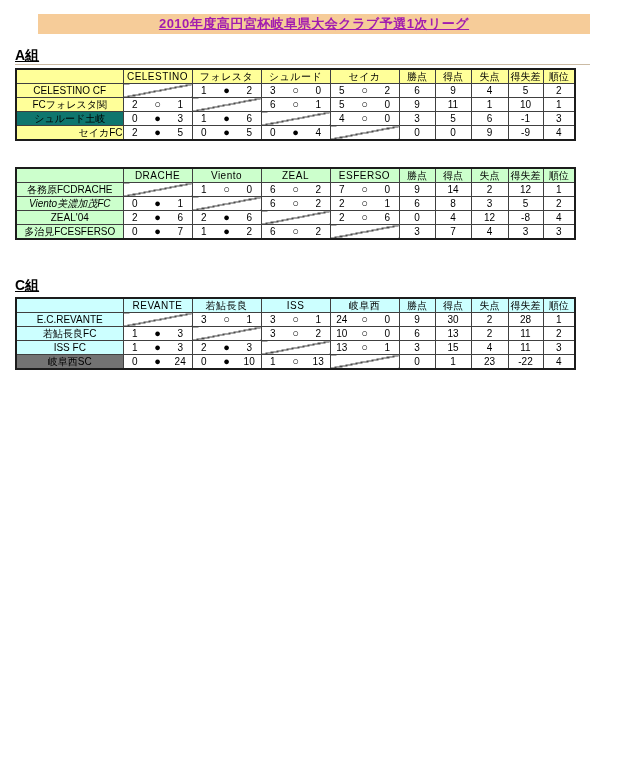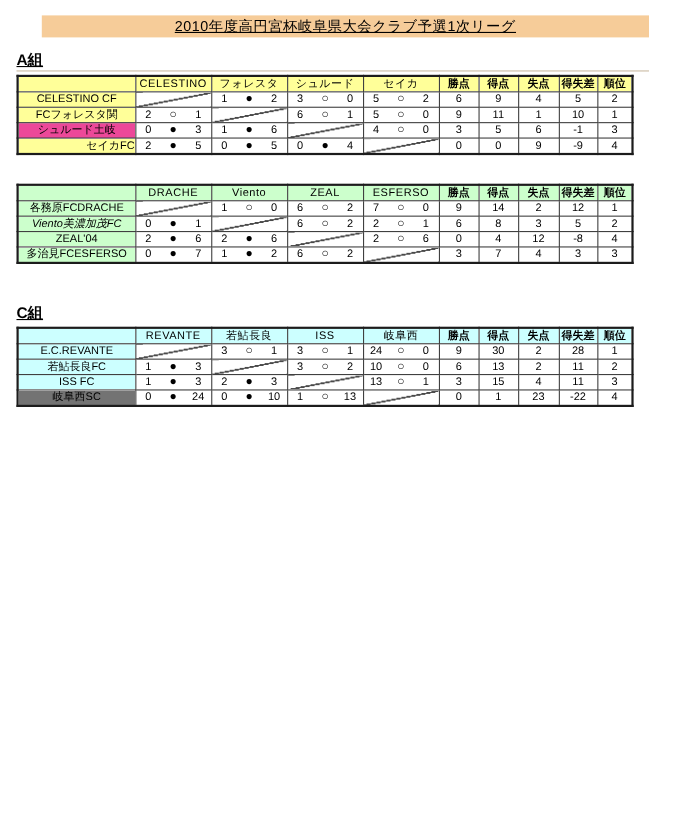--- a/index.html
+++ b/index.html
@@ -4,43 +4,43 @@
 <style>
   * { box-sizing: border-box; }
   html,body { margin:0; padding:0; }
   body {
     width:629px; height:763px; background:#ffffff; color:#000;
     font-family:"Liberation Sans","DejaVu Sans",sans-serif;
     -webkit-font-smoothing:antialiased;
   }
   .title-banner {
     margin:14px 0 0 38px; width:552px; height:20px; line-height:20px;
-    background:#F6CC99; color:#000000;
-    text-align:center; font-weight:normal; font-size:13px;
+    background:#F6CC99; color:#a21caf;
+    text-align:center; font-weight:bold; font-size:13px;
     text-decoration:underline; letter-spacing:0.5px;
   }
   .group { margin-left:15px; }
   .g-a { margin-top:12px; }
   .g-b { margin-top:26px; }
   .g-c { margin-top:36px; }
   .group-label {
     display:inline-block; font-weight:bold; font-size:14px; height:14px; line-height:13px;
     text-decoration:underline; color:#000;
   }
   .g-a .label-row { width:575px; border-bottom:1px solid #cbbba4; }
   table.league-table {
     border-collapse:collapse; table-layout:fixed; margin-top:3px;
     border:2px solid #1c1c1c; background:#fff;
   }
   th, td {
     border:1px solid #404040; height:14px; padding:0;
     font-size:10px; line-height:13px; text-align:center;
     white-space:nowrap; overflow:hidden; font-weight:normal;
   }
-  th.stat-h { font-weight:bold;margin-top:44px; }
+  th.stat-h { font-weight:normal;margin-top:44px; }
   th.opp-h  { font-weight:normal; letter-spacing:0.5px; }
   .res { display:flex; width:100%; height:100%; align-items:center; }
   .res span { flex:1 1 0; text-align:center; }
   .res .mark { font-size:11px; line-height:13px; }
   td.diag {
     background-image:linear-gradient(to bottom right,
       transparent calc(50% - 0.7px),
       #4a4a4a calc(50% - 0.7px),
       #4a4a4a calc(50% + 0.7px),
       transparent calc(50% + 0.7px));
@@ -138,21 +138,21 @@
                 <span class="num">0</span>
               </div>
             </td>
             <td class="stat">9</td>
             <td class="stat">11</td>
             <td class="stat">1</td>
             <td class="stat">10</td>
             <td class="stat">1</td>
           </tr>
           <tr>
-            <td class="team" style="background-color: #ec4899;">シュルード土岐</td>
+            <td class="team" style="background-color: #0f766e;">シュルード土岐</td>
             <td class="match">
               <div class="res">
                 <span class="num">0</span>
                 <span class="mark">●</span>
                 <span class="num">3</span>
               </div>
             </td>
             <td class="match">
               <div class="res">
                 <span class="num">1</span>

